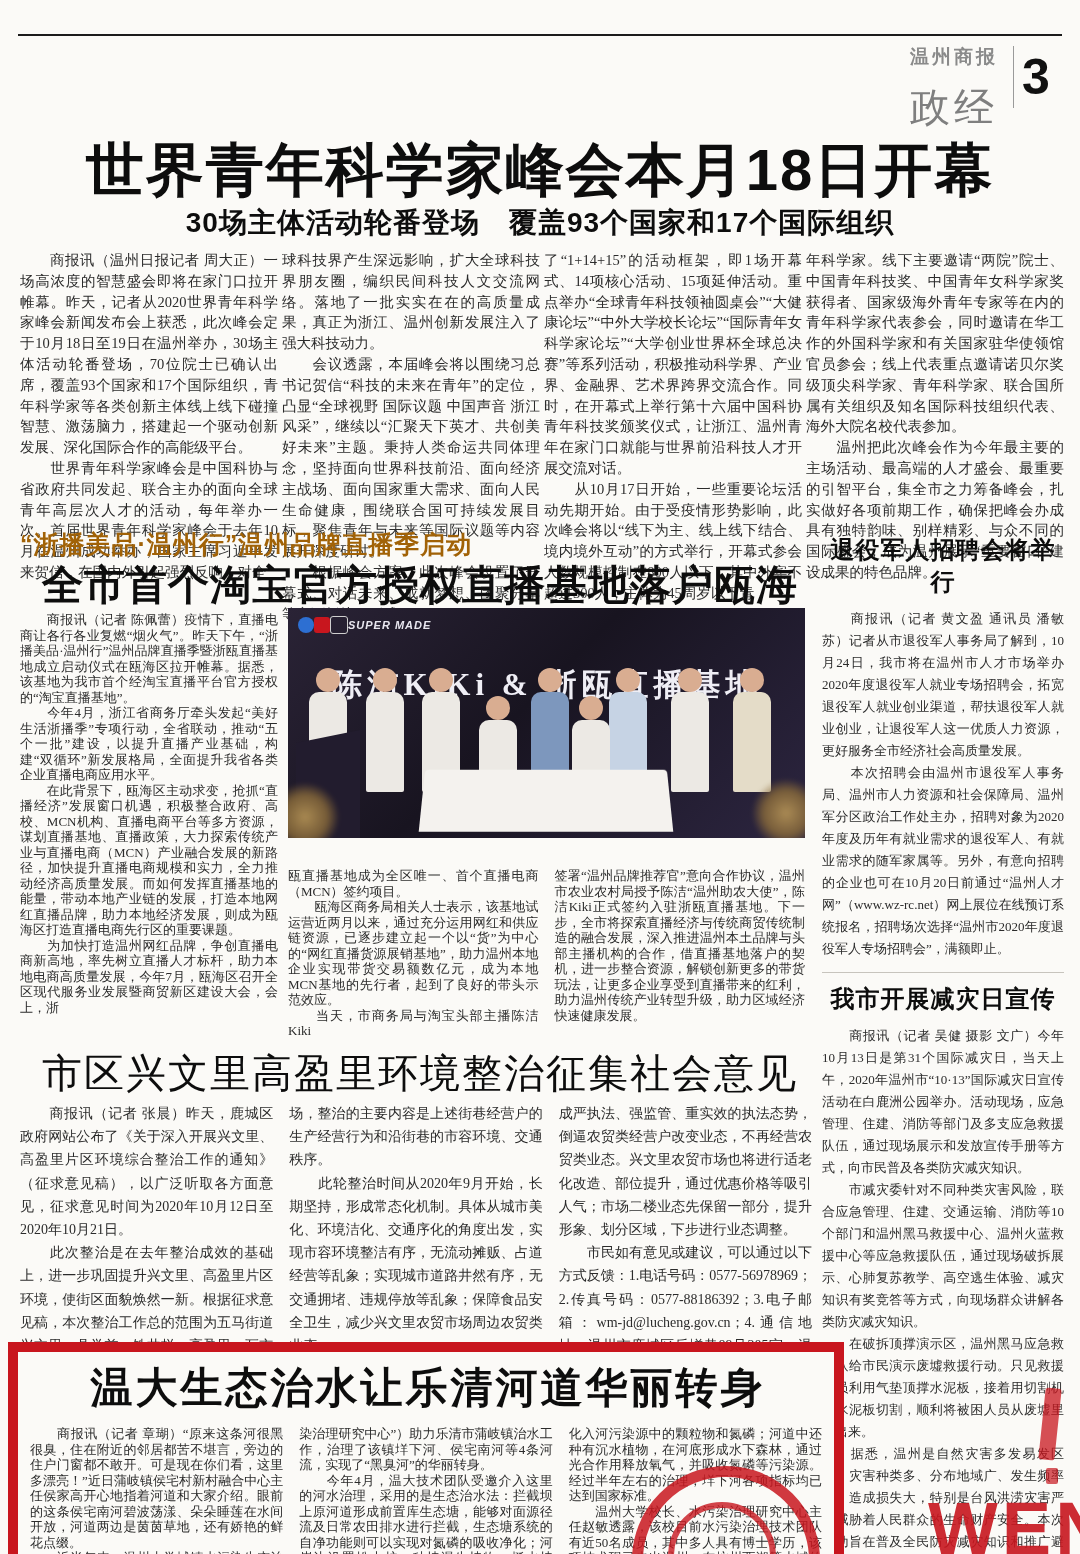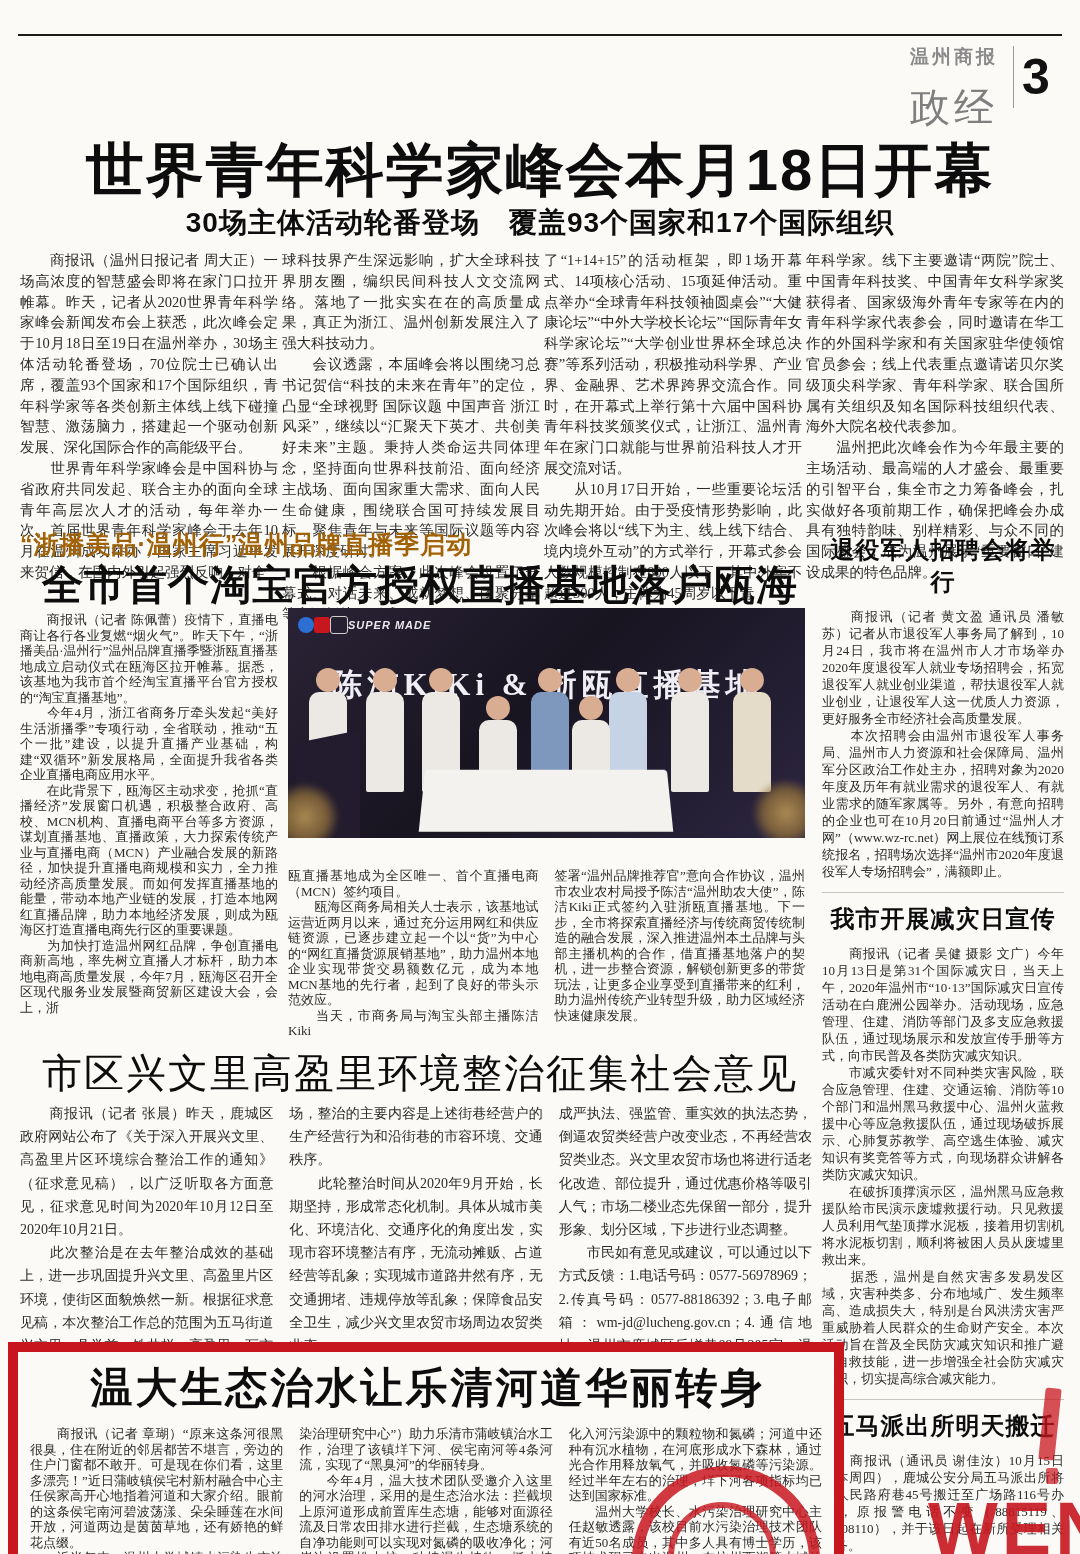--- a/index.html
+++ b/index.html
@@ -57,21 +57,21 @@
   .ph-flower{position:absolute;width:70px;height:70px;border-radius:50%;filter:blur(2px);
              background:radial-gradient(circle,#caa45a 0%,#8a6b3a 45%,transparent 70%);opacity:.8;}
   .caption{position:absolute;left:288px;top:842px;width:517px;text-align:right;
            font-size:13.5px;font-weight:700;color:#1f1f1f;}
   .live-cols{position:absolute;left:288px;top:868px;width:517px;height:162px;display:flex;gap:16px;}
   .live-cols .bodytext{flex:1;font-size:13px;line-height:15.5px;}
 
   
   .sidebar{position:absolute;left:822px;top:528px;width:242px;}
   .sb-title{font-size:24px;font-weight:900;letter-spacing:1px;margin:6px 0 10px 0;}
-  .sb-body{font-size:13px;line-height:17px;}
+  .sb-body{font-size:13px;line-height:22px;}
   .sb-rule{height:1px;background:#c7c4bd;margin:12px 0 10px 0;}
 
   
   .reno-headline{position:absolute;left:20px;top:1046px;width:800px;font-size:40px;font-weight:400;letter-spacing:2px;}
   .reno-cols{position:absolute;left:20px;top:1102px;width:792px;height:234px;display:flex;gap:16px;}
   .reno-cols .bodytext{flex:1;font-size:14px;line-height:23.2px;}
 
   
   .water{position:absolute;left:8px;top:1342px;width:792px;height:230px;border:10px solid #c8161e;
          background:#fbfaf7;padding:6px 12px 0 12px;}

